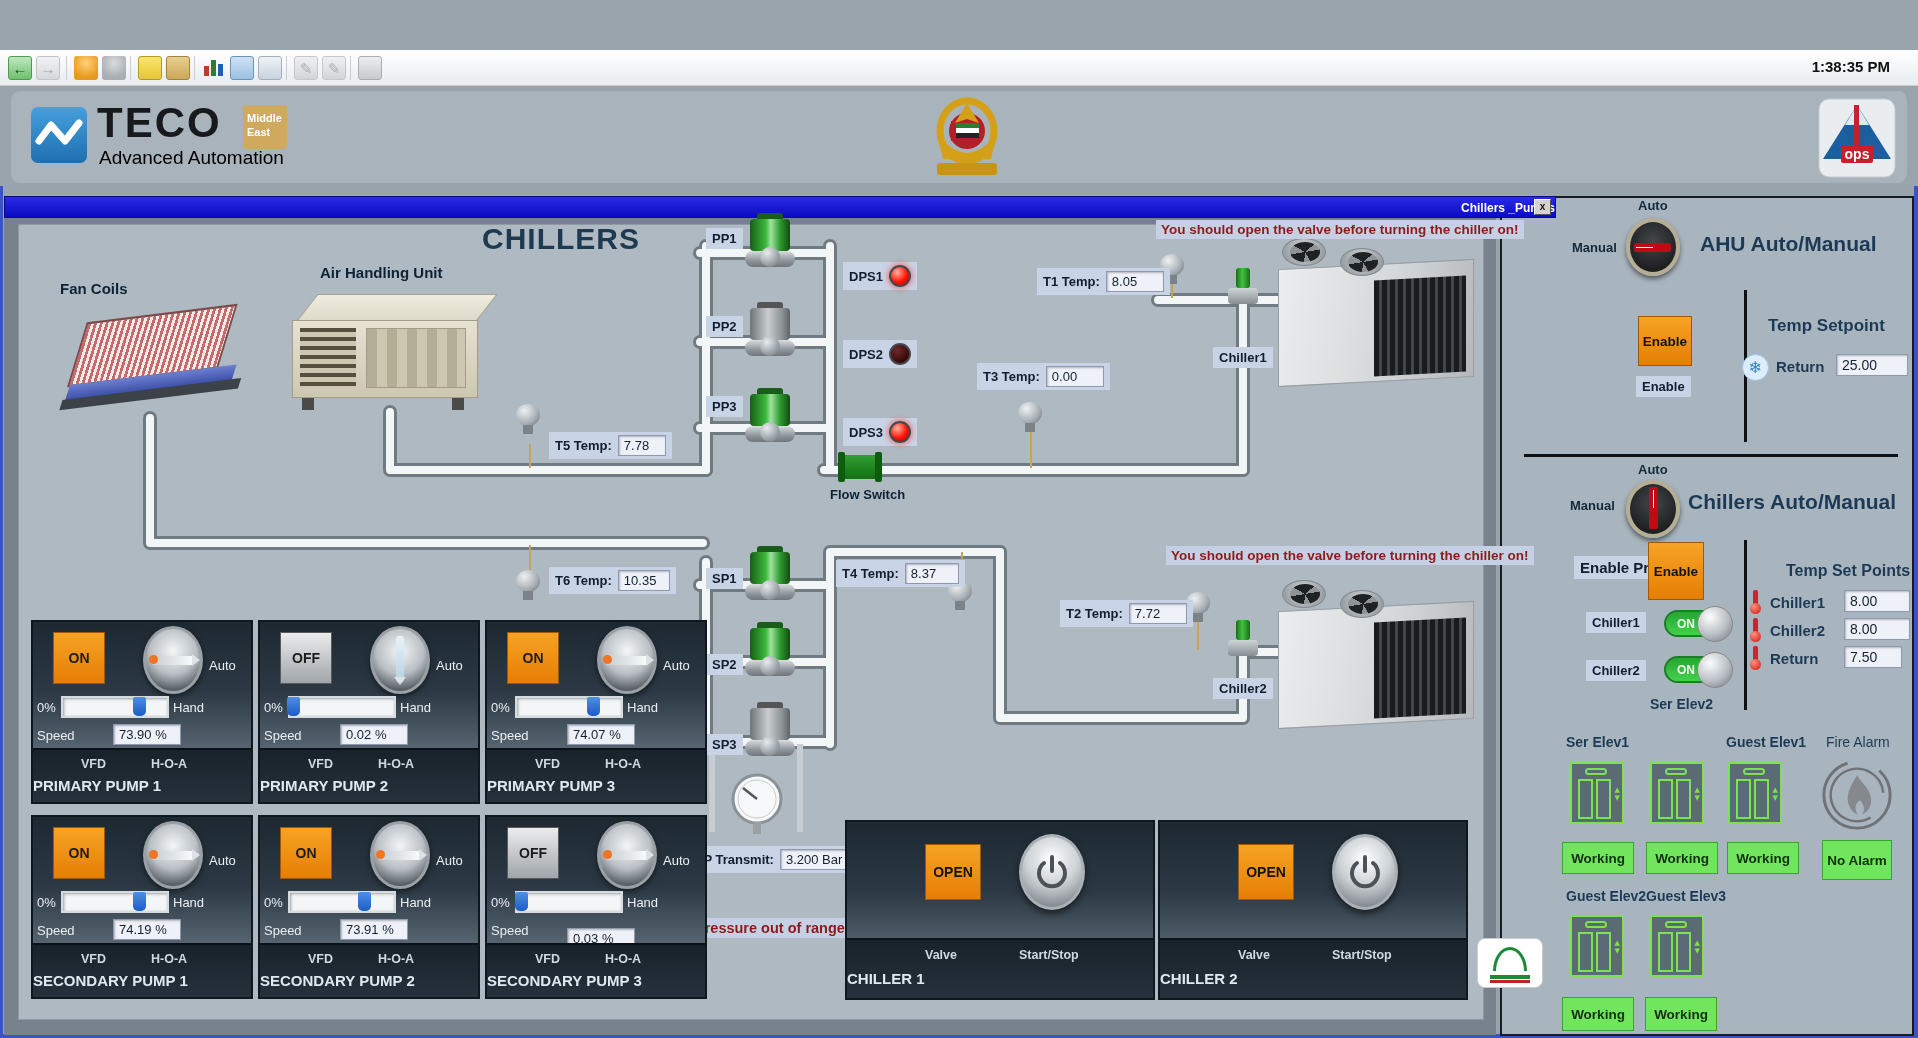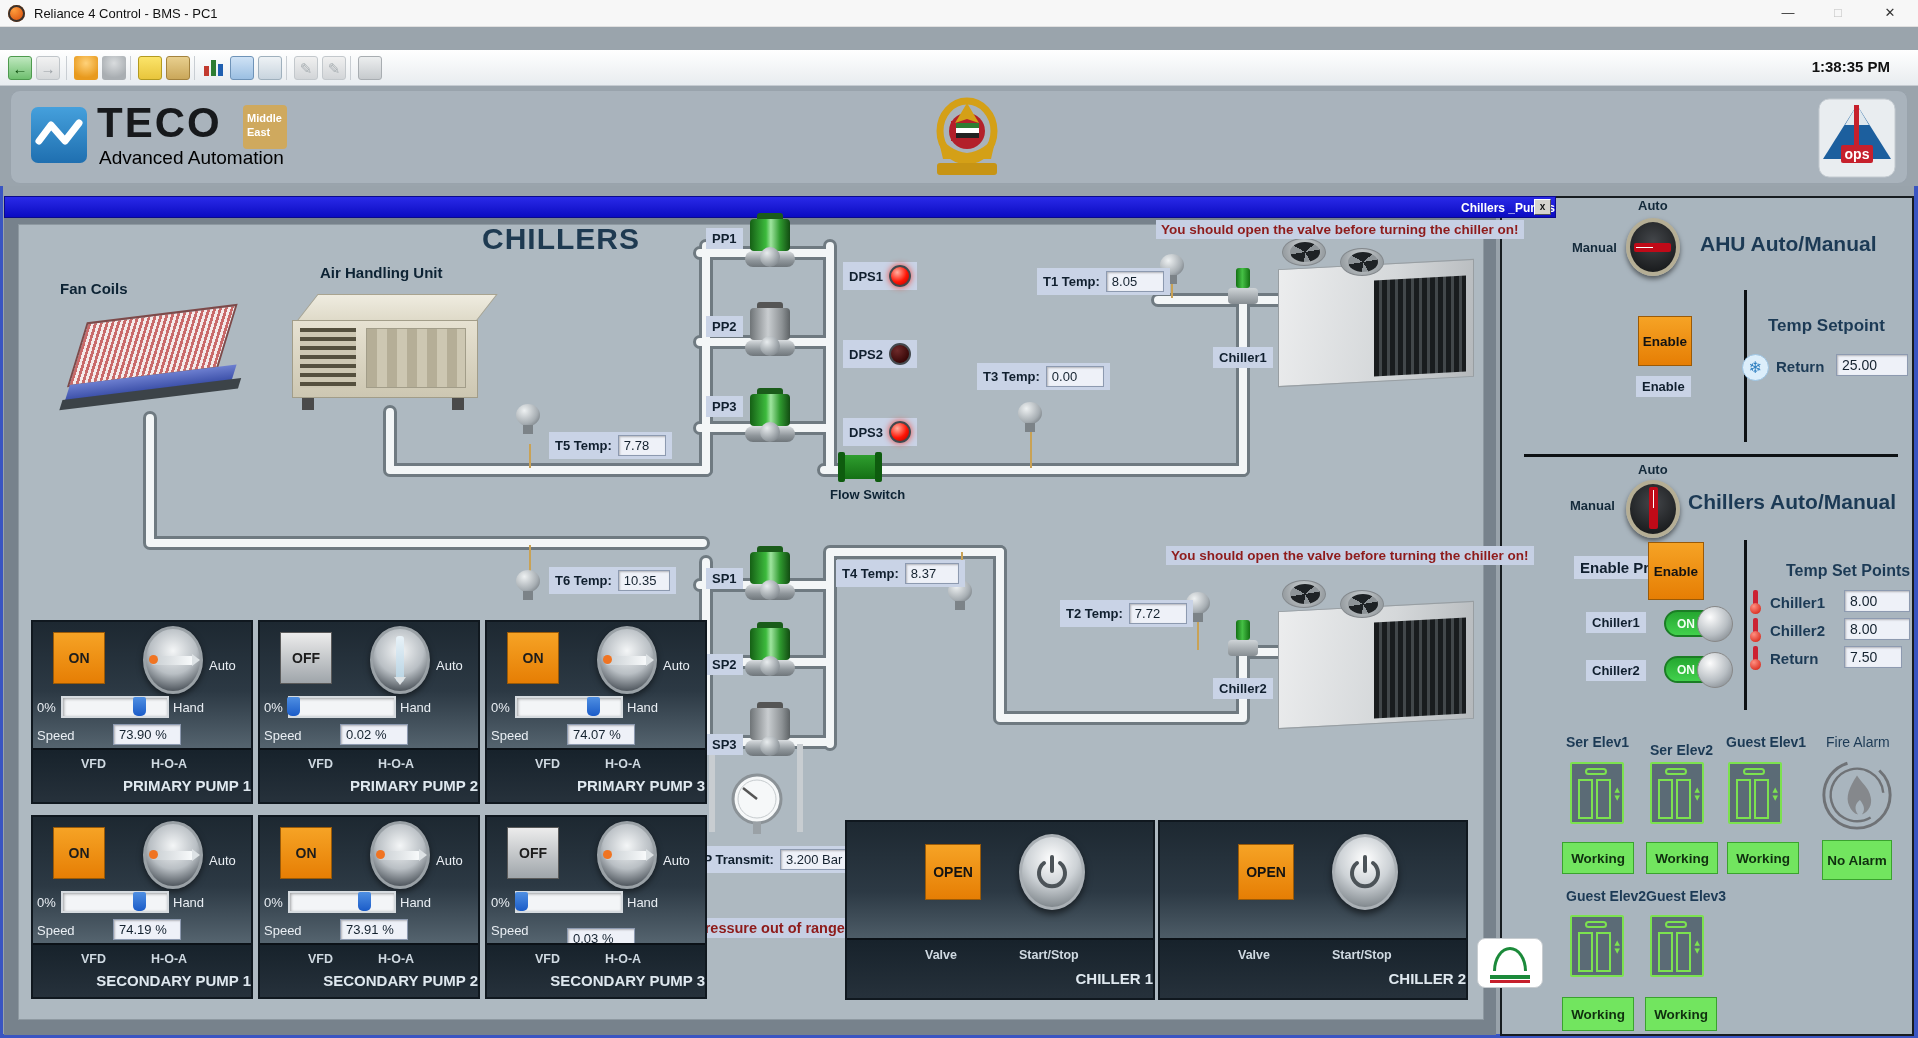--- a/index.html
+++ b/index.html
@@ -110,21 +110,21 @@
     border-top:6px solid transparent; border-bottom:6px solid transparent; }
   .pknob.k-down .kbar { left:43%; right:43%; top:12%; height:74%;
     background:linear-gradient(180deg,#e8f2f8,#b6d2e2); }
   .pknob.k-down .karr { right:auto; left:50%; top:auto; bottom:-5px; transform:translateX(-50%) rotate(90deg); }
   .wlab { position:absolute; color:#e9eef3; font-size:13px; }
   .slider { position:absolute; left:28px; top:74px; width:108px; height:22px; background:#f3f5f7;
     border:2px solid #d6dbdf; box-shadow:inset 1px 1px 3px rgba(0,0,0,.35); }
   .sthumb { position:absolute; top:-1px; width:13px; height:19px; background:linear-gradient(180deg,#4f8fe2,#1b5cc8);
     border-radius:2px 2px 5px 5px; transform:translateX(-7px); }
   .vfdlab { position:absolute; top:7px; color:#cfd9e1; font-size:12.5px; font-weight:bold; }
-  .pname { position:absolute; top:27px; width:100%; text-align:right; color:#dfe8ef; font-size:15px; font-weight:bold; }
+  .pname { position:absolute; top:27px; width:100%; text-align:left; color:#dfe8ef; font-size:15px; font-weight:bold; }
 
   
   .cpanel { position:absolute; width:310px; height:180px; border:2px solid #10181f; }
   .cctrl { position:absolute; left:0; top:0; width:100%; height:116px;
     background:linear-gradient(180deg,#1d2831 0%,#2c3944 60%,#4d5c67 100%); }
   .clabel { position:absolute; left:0; top:116px; width:100%; height:60px;
     background:linear-gradient(180deg,#17222b,#26313b); border-top:2px solid #0b1117; }
   .openbtn { position:absolute; left:78px; top:22px; width:56px; height:56px; border:1px solid #9a5a08;
     background:linear-gradient(180deg,#f6a325,#e67e04); color:#131313; font-weight:bold; font-size:14px;
     display:flex; align-items:center; justify-content:center; }
@@ -168,27 +168,20 @@
   .fan { position:absolute; width:44px; height:28px; border-radius:50%;
     background:radial-gradient(circle at 50% 40%, #d4d8da, #9aa0a4 75%); border:1px solid #84898d; }
   .fan-blades { position:absolute; left:7px; top:3px; width:30px; height:20px; border-radius:50%;
     background:conic-gradient(#1e2225 0 50deg,#8d9397 50deg 80deg,#1e2225 80deg 150deg,#8d9397 150deg 185deg,#1e2225 185deg 260deg,#8d9397 260deg 300deg,#1e2225 300deg 360deg); }
 </style>
 </head>
 <body>
 
 <div class="app">
 
-  <div class="titlebar">
-    <div class="app-icon"></div>
-    <div class="app-title">Reliance 4 Control - BMS - PC1</div>
-    <div class="winbtn" style="left:1766px">—</div>
-    <div class="winbtn dis" style="left:1816px">□</div>
-    <div class="winbtn" style="left:1868px">✕</div>
-  </div>
 
 
   <div class="toolbar">
     <div class="ticon" style="left:8px;background:linear-gradient(180deg,#bfe8bf,#6fbf6f);color:#0c4d0c;border:1px solid #4e9a4e">←</div>
     <div class="ticon" style="left:36px;background:linear-gradient(180deg,#f2f2f2,#d5d8da);color:#9aa0a5;border:1px solid #c0c5c9">→</div>
     <div class="tsep" style="left:66px"></div>
     <div class="ticon" style="left:74px;background:radial-gradient(circle at 50% 30%,#ffd27a,#e89a1e 70%)"></div>
     <div class="ticon" style="left:102px;background:radial-gradient(circle at 50% 30%,#d9dcde,#a9aeb2 70%)"></div>
     <div class="tsep" style="left:130px"></div>
     <div class="ticon" style="left:138px;background:linear-gradient(180deg,#fbe46a,#e8c53c);border:1px solid #b39a20"></div>
@@ -751,21 +744,21 @@
     <span style="position:absolute;left:20px;top:4px;width:66px;font-size:15px;font-weight:bold;color:#1c3a55">Chiller2</span>
     <span class="vbox" style="position:absolute;left:94px;top:0;width:66px;font-size:14px">8.00</span>
   </div>
   <div class="abs" style="left:1750px;top:646px">
     <span class="therm"><span class="t-stem"></span><span class="t-bulb"></span></span>
     <span style="position:absolute;left:20px;top:4px;width:66px;font-size:15px;font-weight:bold;color:#1c3a55">Return</span>
     <span class="vbox" style="position:absolute;left:94px;top:0;width:58px;font-size:14px">7.50</span>
   </div>
 
   <div class="abs" style="left:1566px;top:734px;font-size:14px;font-weight:bold;color:#1c3a55">Ser Elev1</div>
-  <div class="abs" style="left:1650px;top:742px;font-size:14px;font-weight:bold;color:#1c3a55">Ser Elev2</div>
+  <div class="abs" style="left:1650px;top:696px;font-size:14px;font-weight:bold;color:#1c3a55">Ser Elev2</div>
   <div class="abs" style="left:1726px;top:734px;font-size:14px;font-weight:bold;color:#1c3a55">Guest Elev1</div>
   <div class="abs" style="left:1826px;top:734px;font-size:14px;font-weight:normal;color:#1c3a55">Fire Alarm</div>
 
   <div class="elev" style="left:1570px;top:762px">
       <div class="el-top"></div>
       <div class="el-door" style="left:6px"></div>
       <div class="el-door" style="left:24px"></div>
       <div class="el-arrows">▲<br>▼</div>
     </div>
   <div class="elev" style="left:1650px;top:762px">

